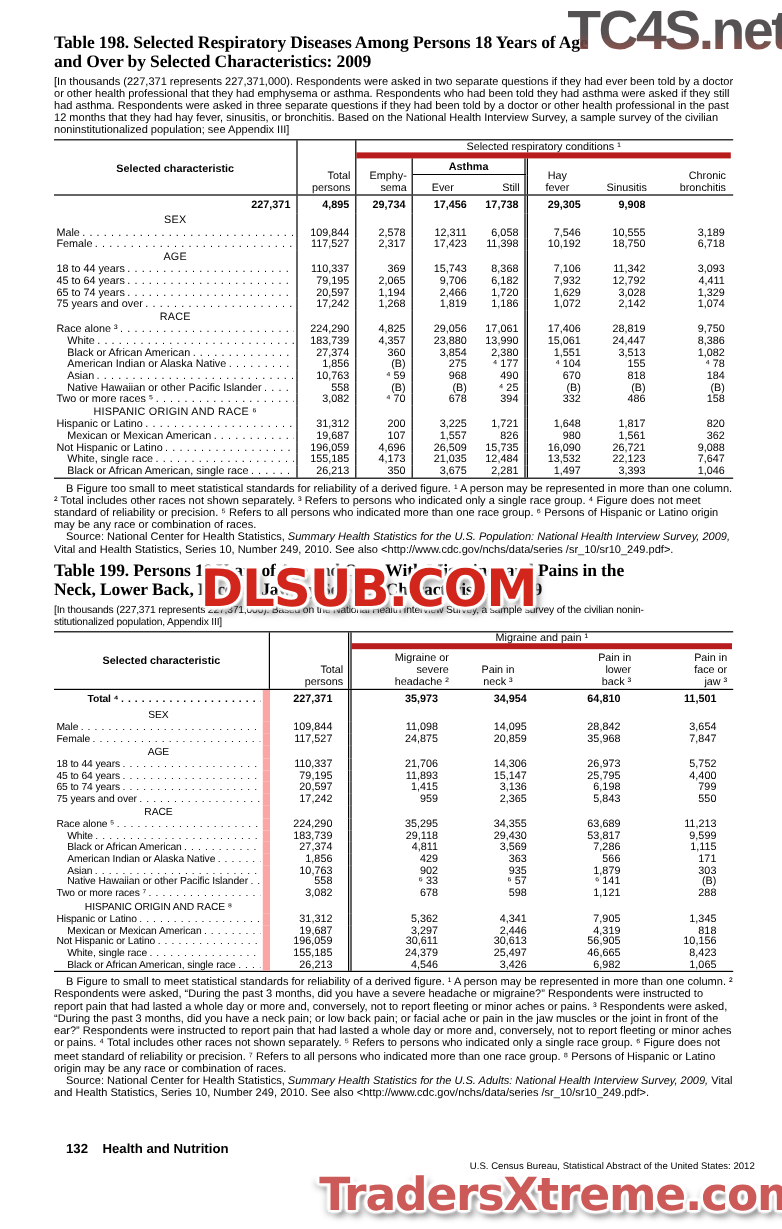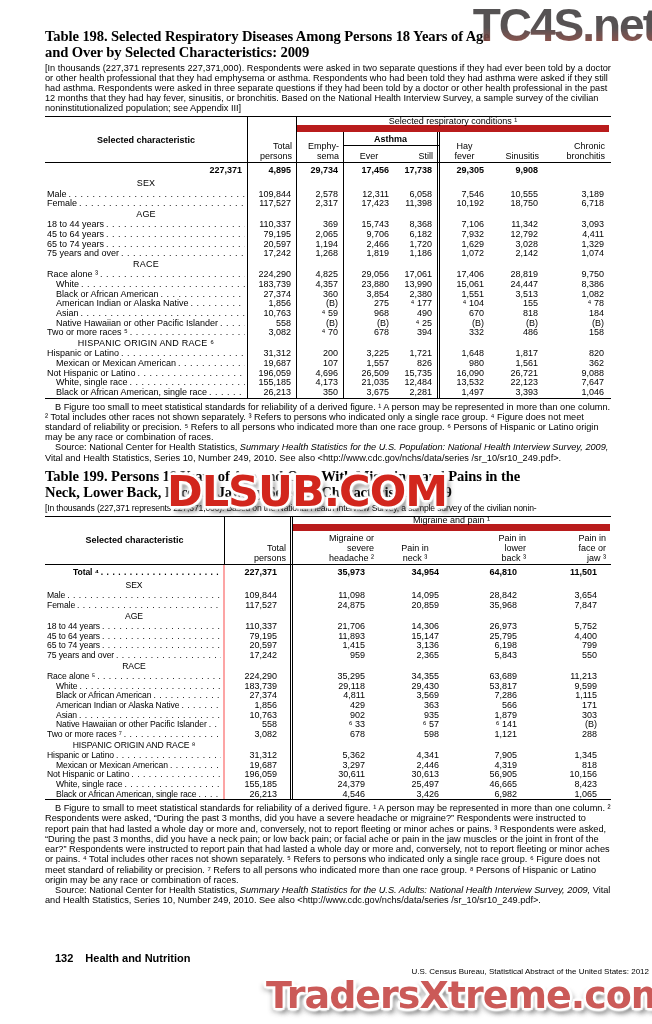--- a/index.html
+++ b/index.html
@@ -13,59 +13,59 @@
   .tbl{margin-top:3px;border-top:1px solid #000;border-bottom:1px solid #000;font-size:9px;}
   .hdr{display:grid;border-bottom:1px solid #000;}
   .t198 .hdr{grid-template-columns:203px 49px 47px 50px 46px 49px 54px 66px;grid-template-rows:15px 14px 16px;}
   .t199 .hdr{grid-template-columns:180px 68px 85px 74px 78px 80px;grid-template-rows:14px 33px;}
   .hc{display:flex;white-space:pre-line;}
   .vr{border-right:1px solid #000;}
   .vrd{border-right:3px double #000;}
   .ctr{align-items:center;justify-content:center;text-align:center;font-weight:bold;}
   .botr{align-items:flex-end;justify-content:flex-end;text-align:right;padding:0 4px 1px 0;}
   .botc{align-items:flex-end;justify-content:center;text-align:center;padding-bottom:1px;}
-  .grp{border-bottom:7px solid #b91c1c;align-items:center;justify-content:center;}
+  .grp{border-bottom:5px solid #b91c1c;align-items:center;justify-content:center;}
   #h198-char{grid-area:1/1/4/2;}  #h198-total{grid-area:1/2/4/3;}
   #h198-group{grid-area:1/3/2/9;} #h198-emph{grid-area:2/3/4/4;}
   #h198-asthma{grid-area:2/4/3/6;border-bottom:1px solid #000;}
   #h198-ever{grid-area:3/4/4/5;}  #h198-still{grid-area:3/5/4/6;}
   #h198-hay{grid-area:2/6/4/7;}   #h198-sin{grid-area:2/7/4/8;}
   #h198-chronic{grid-area:2/8/4/9;}
   #h199-char{grid-area:1/1/3/2;}  #h199-total{grid-area:1/2/3/3;}
   #h199-group{grid-area:1/3/2/7;} #h199-mig{grid-area:2/3/3/4;}
   #h199-neck{grid-area:2/4/3/5;}  #h199-low{grid-area:2/5/3/6;}
   #h199-jaw{grid-area:2/6/3/7;}
   .trow{display:grid;height:9.65px;line-height:9.65px;}
   .t198 .trow{grid-template-columns:203px 49px 47px 50px 46px 49px 54px 66px;}
   .t199 .trow{grid-template-columns:180px 68px 85px 74px 78px 80px;}
   .trow.sec{height:11.5px;line-height:11.5px;}
   .trow.total{height:15px;line-height:15px;font-weight:bold;}
   .trow .c{overflow:hidden;}
   .t198 .trow .c:nth-child(-n+3){border-right:1px solid #000;}
   .t198 .trow .c:nth-child(5){border-right:3px double #000;}
-  .t199 .trow .c:nth-child(1){border-right:2px solid #fca5a5;}
+  .t199 .trow .c:nth-child(1){border-right:6px solid #fca5a5;}
   .t199 .trow .c:nth-child(2){border-right:3px double #000;}
   .lab{display:flex;align-items:baseline;white-space:nowrap;padding-left:2px;}
   .lab.ind{padding-left:11px;}
   .total .lab{padding-left:28px;}
   .secLab{display:flex;align-items:center;justify-content:center;letter-spacing:.2px;padding-left:0;}
   .t199 .lab{font-size:8.6px;letter-spacing:-0.1px;}
   .dots{flex:1;overflow:hidden;margin:0 2px;}
   .dots::after{content:" . . . . . . . . . . . . . . . . . . . . . . . . . . . . . . . . . . . . . . . . . . . . . . . . . . . .";letter-spacing:.5px;}
   .v{text-align:right;padding-right:5px;}
   .t199 .v{padding-right:13px;}
   
   .fn{margin-top:3px;font-size:9.2px;line-height:10.2px;}
   .fn p{text-indent:10px;}
   .fn .it{font-style:italic;}
   .gap{height:5px;}
   
   .foot-left{position:absolute;left:55px;top:952px;font-size:11px;z-index:2;font-weight:bold;}
   .foot-left span{margin-right:12px;}
-  .foot-right{position:absolute;right:3px;top:967px;font-size:8px;z-index:2;}
+  .foot-right{position:absolute;right:23px;top:967px;font-size:8px;z-index:2;}
   
   .wm{position:absolute;z-index:6;pointer-events:none;}
   .wm-top{top:-2px;right:-4px;font-size:46px;font-weight:800;letter-spacing:-2px;
     font-family:"Liberation Sans",sans-serif;color:#4a4345;opacity:.93;}
   @supports ((-webkit-background-clip:text) or (background-clip:text)){
     .wm-top{background:linear-gradient(180deg,#474546 0%,#4b4547 55%,#84463f 82%,#95544a 100%);
       -webkit-background-clip:text;background-clip:text;color:transparent;}
   }
   .wm-mid{top:466px;left:167px;font-size:43px;font-weight:800;letter-spacing:-1px;
     font-family:"DejaVu Sans",sans-serif;color:#d2261d;
@@ -401,20 +401,21 @@
   </div>
 
   <div class="gap"></div>
 
   <div class="title">
     <div>Table 199. Persons 18 Years of Age and Over With Migraines and Pains in the</div>
     <div>Neck, Lower Back, Face, or Jaw, by Selected Characteristics: 2009</div>
   </div>
   <div class="intro">
     <div class="squeeze">[In thousands (227,371 represents 227,371,000). Based on the National Health Interview Survey, a sample survey of the civilian nonin-</div>
+    <div class="squeeze">stitutionalized population, Appendix III]</div>
   </div>
 
   <div class="tbl t199">
     <div class="hdr">
       <div class="hc ctr vr" id="h199-char">Selected characteristic</div>
       <div class="hc botr vrd" id="h199-total">Total
 persons</div>
       <div class="hc grp" id="h199-group">Migraine and pain ¹</div>
       <div class="hc botr" id="h199-mig">Migraine or
 severe

